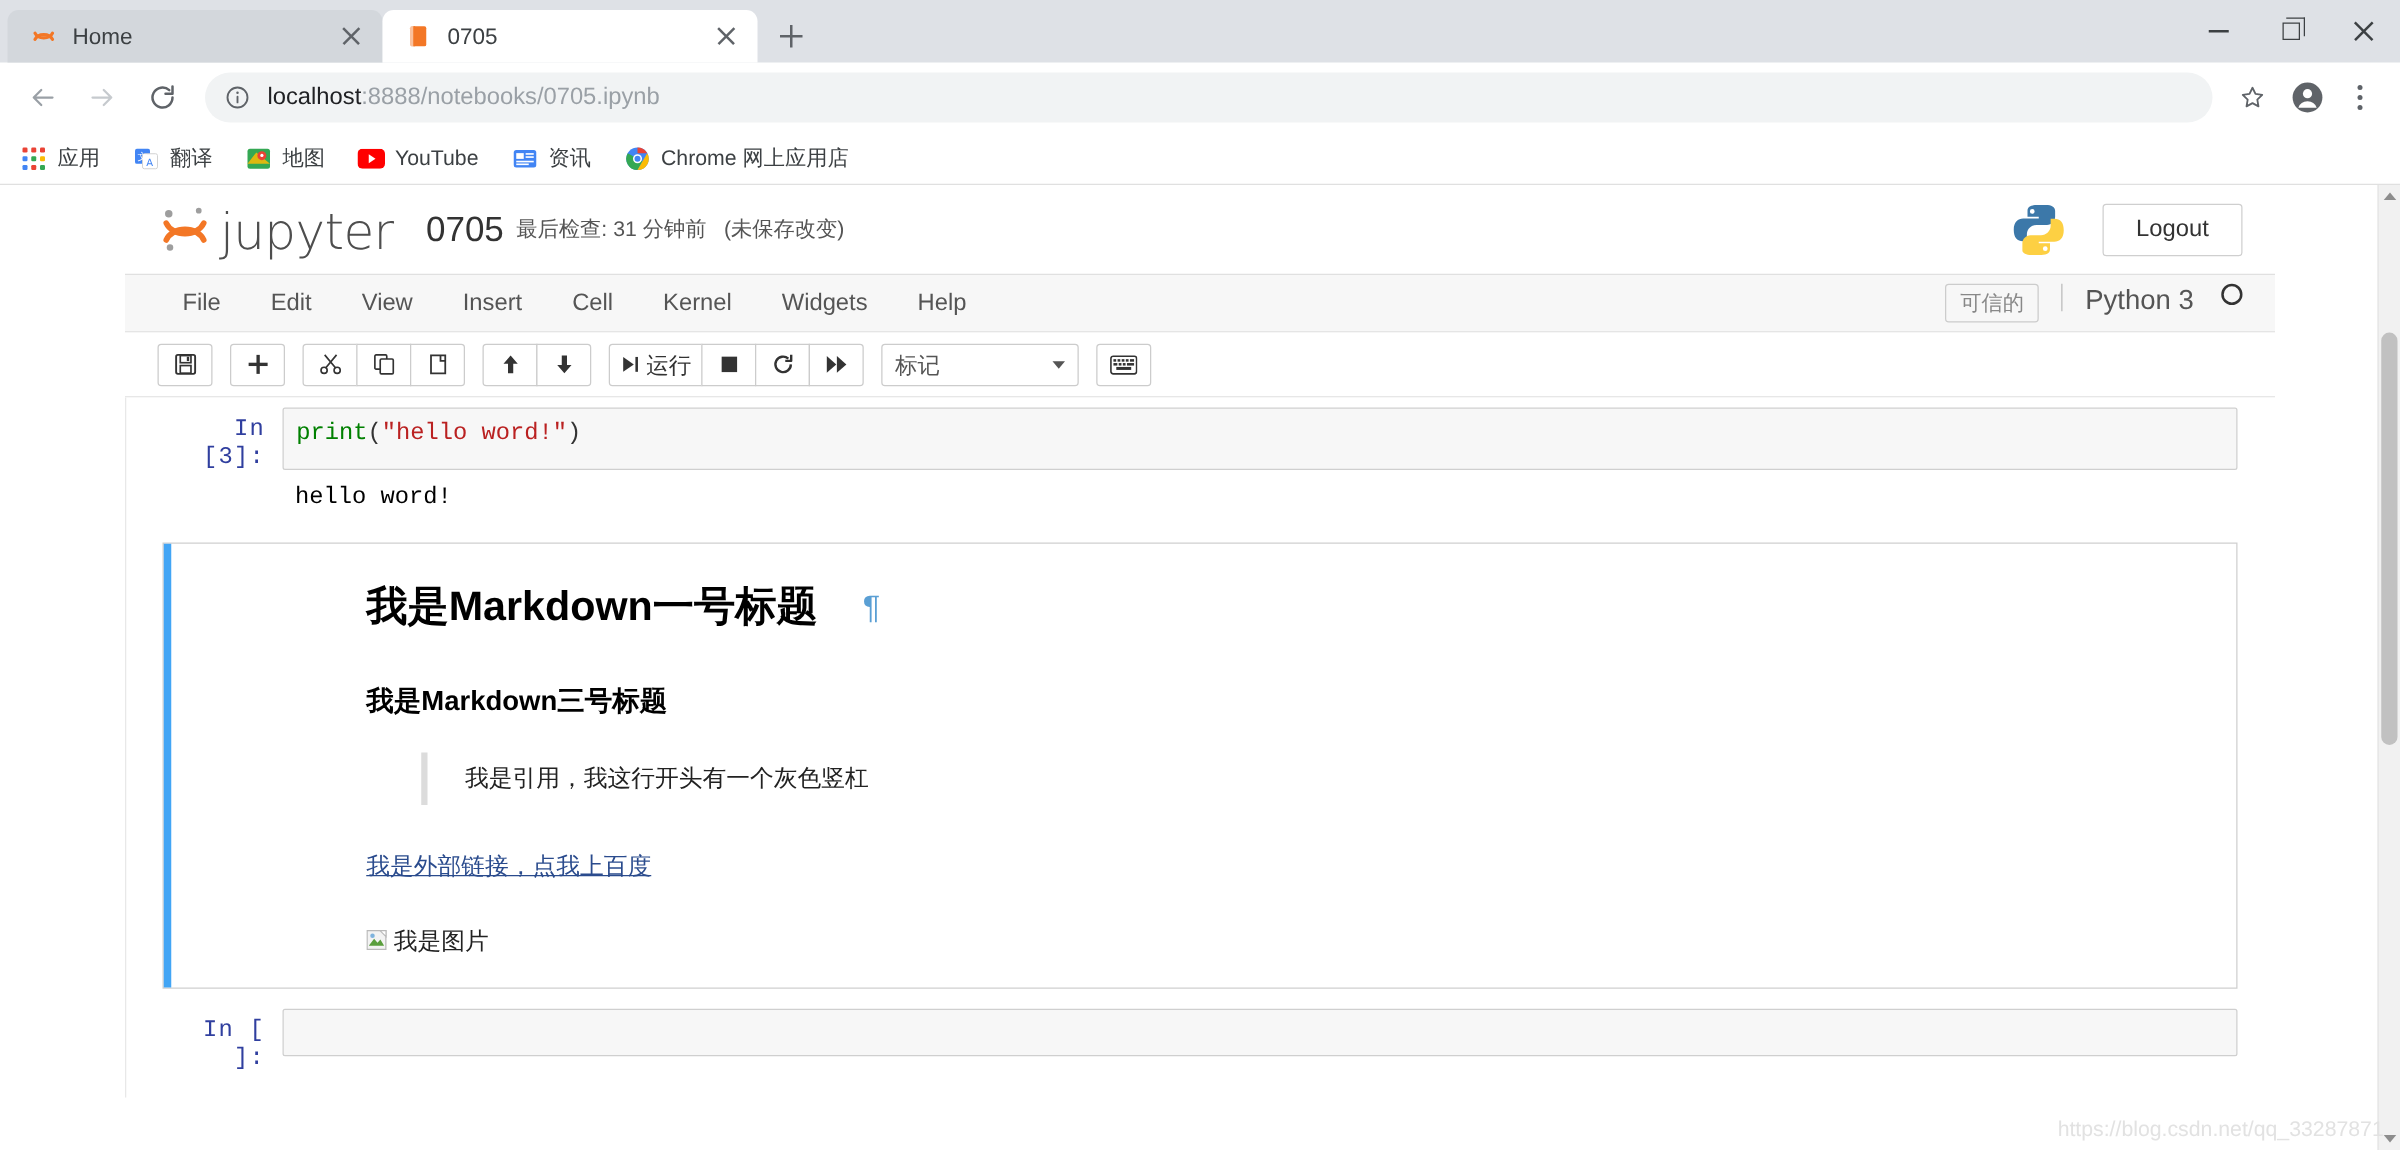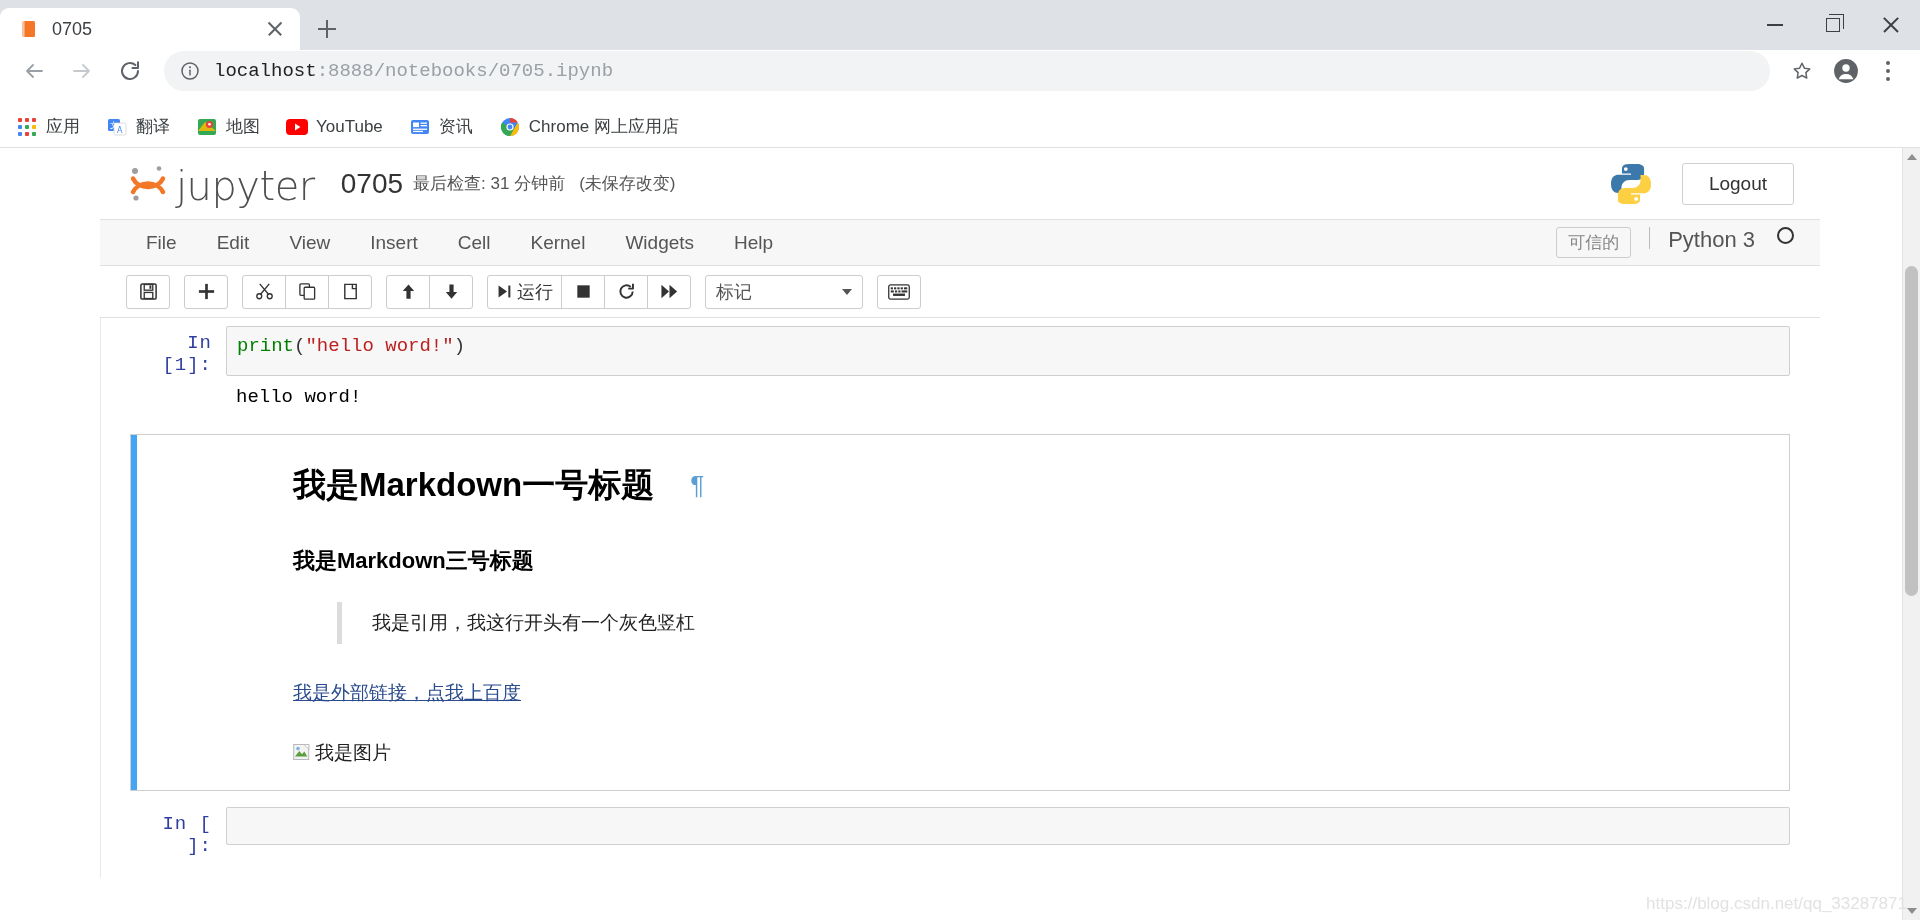--- a/index.html
+++ b/index.html
@@ -56,21 +56,21 @@
   .wc-max { width:14px; height:14px; border:1.8px solid #3c4043; position:relative; }
   .wc-max::after { content:''; position:absolute; left:2px; top:-5px; width:14px; height:14px;
     border:1.8px solid #3c4043; border-bottom:none; border-left:none; }
   .wc-close { width:18px; height:18px; position:relative; }
   .wc-close::before, .wc-close::after { content:''; position:absolute; left:-1px; top:8px;
     width:20px; height:1.8px; background:#3c4043; }
   .wc-close::before { transform: rotate(45deg); }
   .wc-close::after { transform: rotate(-45deg); }
 
   
-  .navbar { height: 56px; background:#fff; display:flex; align-items:flex-start; padding: 1px 14px; font-family: Liberation Mono, monospace; }
+  .navbar { height: 56px; background:#fff; display:flex; align-items:center; padding: 1px 14px; }
   .navbtn { width: 40px; height: 40px; margin-right: 8px; display:flex;
             align-items:center; justify-content:center; color:#5f6368; }
   .navbtn svg { display:block; }
   .omnibox {
     flex: 1 1 auto; height: 40px; background:#f1f3f4; border-radius: 22px;
     display:flex; align-items:center; padding: 0 16px; margin: 0 6px;
   }
   .omnibox .info-icon { width: 20px; height: 20px; margin-right: 14px; flex:0 0 auto; }
   .omnibox .url { font-size: 19px; color:#9aa0a6; white-space:nowrap; overflow:hidden; }
   .omnibox .url b { color:#202124; font-weight: normal; }
@@ -185,20 +185,30 @@
 
   .nb-frame-left { position:absolute; left:0; top:0; bottom:0; width:1px; background:#e8e8e8; }
 </style>
 </head>
 <body>
 
 <div id="browser">
 
   <div class="tabstrip">
 
+    <div class="tab inactive" style="margin-left:6px;">
+      <span class="tab-icon">
+        <svg width="20" height="20" viewBox="0 0 20 20">
+          <path d="M3 7.5 A7.5 6 0 0 0 17 7.5" fill="none" stroke="#F37726" stroke-width="2.6" stroke-linecap="round"></path>
+          <path d="M3 12.5 A7.5 6 0 0 1 17 12.5" fill="none" stroke="#F37726" stroke-width="2.6" stroke-linecap="round"></path>
+        </svg>
+      </span>
+      <span class="tab-title">Home</span>
+      <span class="tab-close"></span>
+    </div>
 
     <div class="tab active">
       <span class="tab-icon">
         <svg width="18" height="18" viewBox="0 0 18 18">
           <rect x="2" y="1" width="13" height="16" rx="1.5" fill="#F37726"></rect>
           <rect x="2" y="1" width="3.2" height="16" fill="#ffffff" opacity="0.55"></rect>
           <rect x="4.6" y="1" width="1.5" height="16" fill="#F37726"></rect>
         </svg>
       </span>
       <span class="tab-title">0705</span>
@@ -507,21 +517,21 @@
             </svg>
           </div>
         </div>
       </div>
 
       <div class="nb">
         <div class="nb-frame-left"></div>
         <div class="nb-inner">
 
           <div class="cell">
-            <div class="prompt">In  [1]:</div>
+            <div class="prompt">In  [3]:</div>
             <div class="code-input">
               <span class="tok-fn">print</span><span class="tok-pl">(</span><span class="tok-str">"hello word!"</span><span class="tok-pl">)</span>
             </div>
           </div>
 
           <div class="cell-out">
             <div class="prompt"></div>
             <div class="out-text">hello word!</div>
           </div>
 

